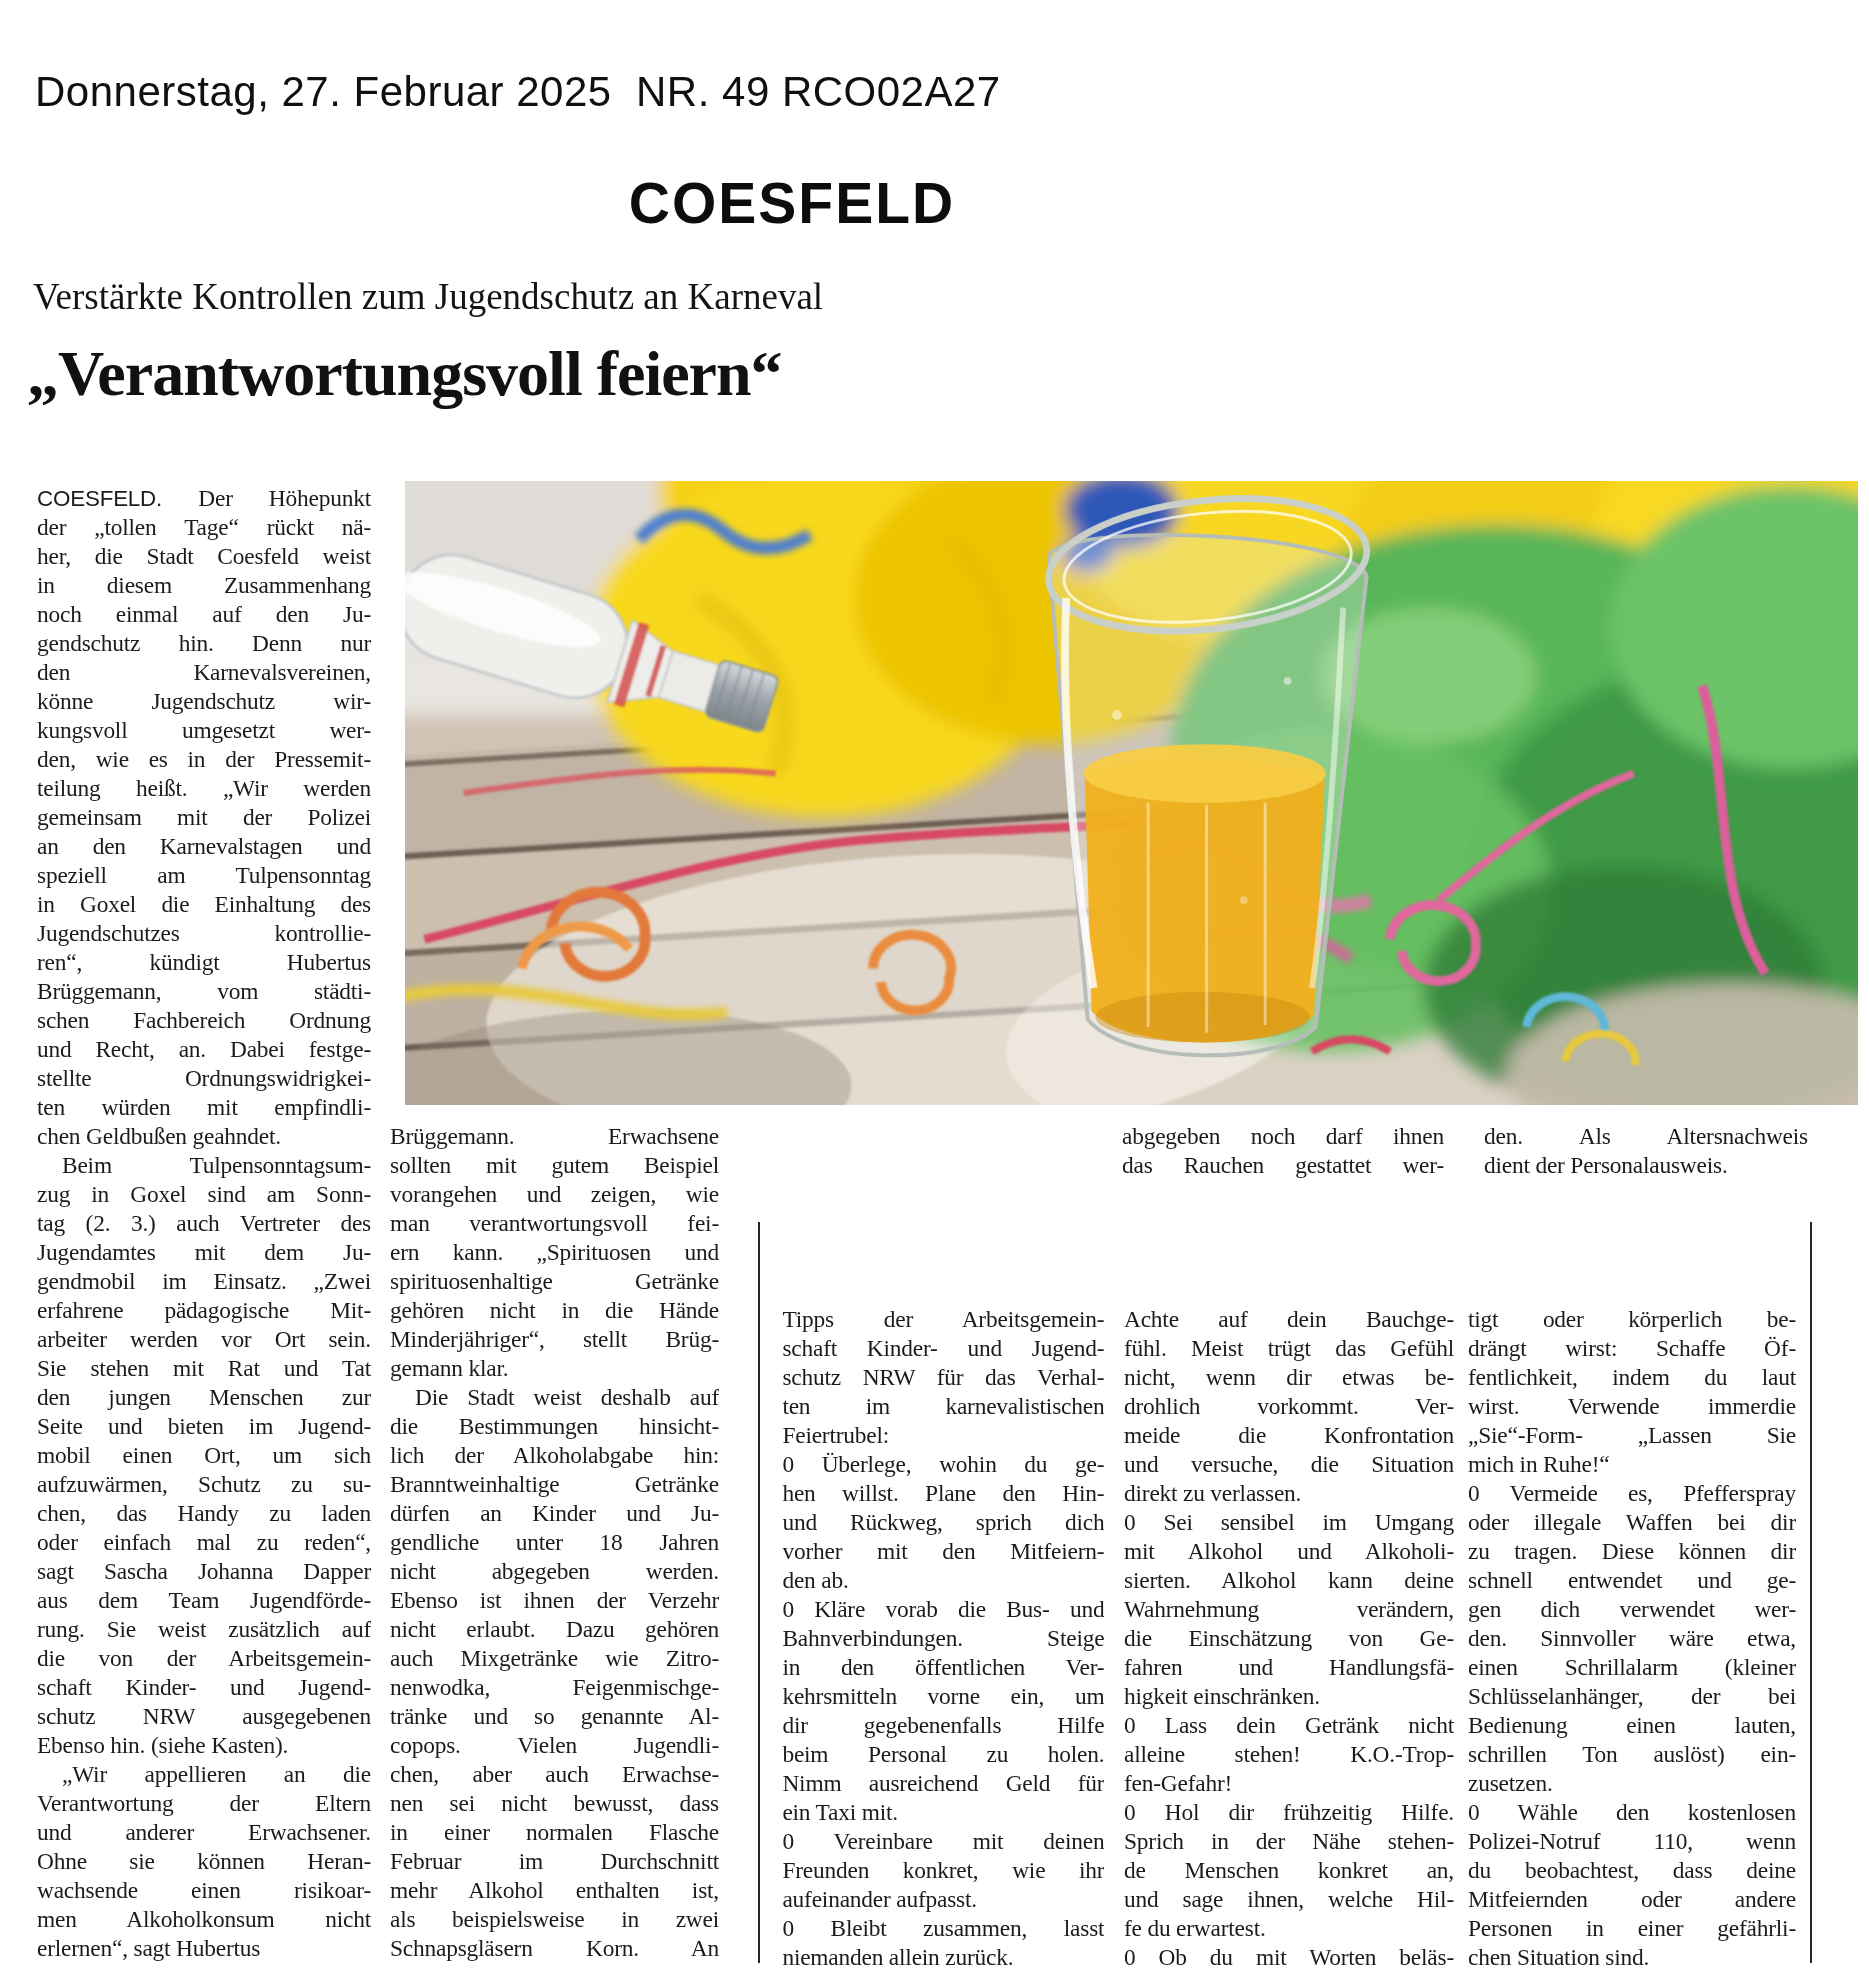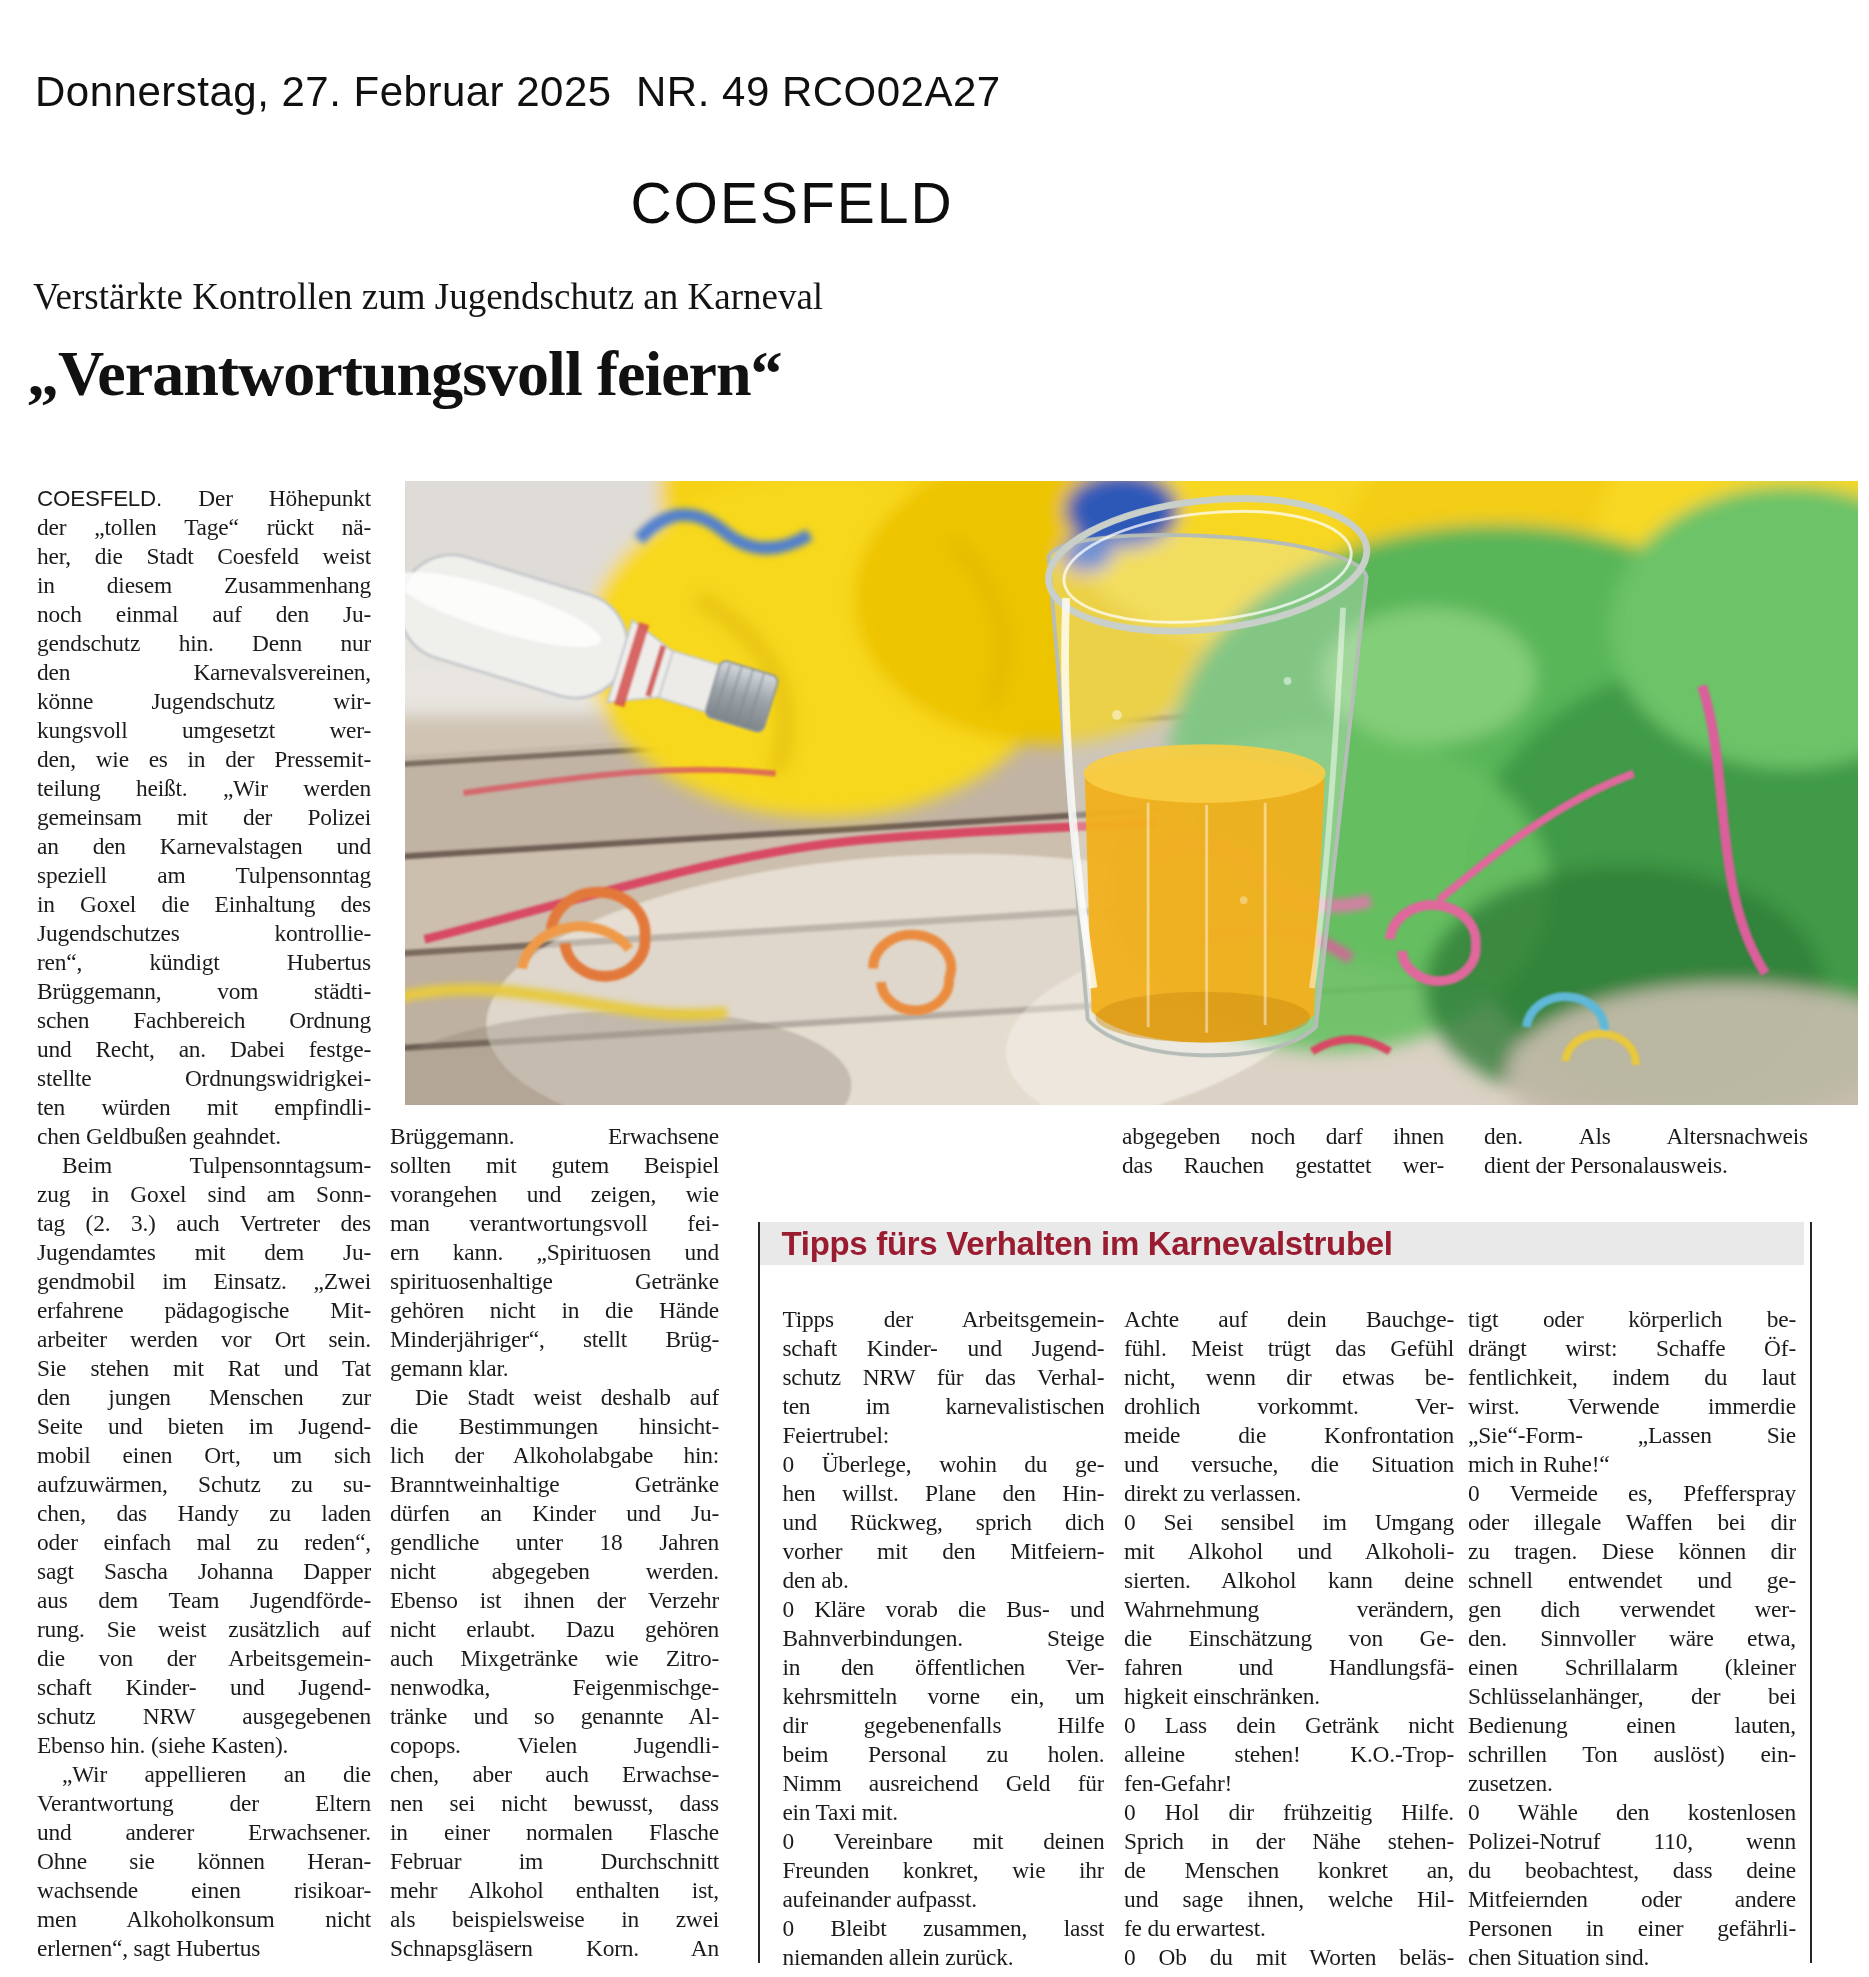--- a/index.html
+++ b/index.html
@@ -2,21 +2,21 @@
 <html><head>
 <meta charset="utf-8">
 <style>
   *{box-sizing:border-box;margin:0;padding:0}
   html,body{background:#fff}
   .page{position:relative;width:1870px;height:1978px;background:#ffffff;overflow:hidden;
         font-family:"Liberation Serif",serif;color:#1b1b1b}
   .dateline{position:absolute;left:35px;top:68px;font-family:"Liberation Sans",sans-serif;
         font-weight:400;font-size:42px;letter-spacing:0.5px;color:#101010;white-space:pre}
   .section-title{position:absolute;left:792px;top:170px;transform:translateX(-50%);
-        font-family:"Liberation Sans",sans-serif;font-weight:400;font-size:57px;letter-spacing:2px;color:#0d0d0d}
+        font-family:"Liberation Sans",sans-serif;font-weight:700;font-size:57px;letter-spacing:2px;color:#0d0d0d}
   .kicker{position:absolute;left:33px;top:275px;font-size:37px;color:#141414}
   .headline{position:absolute;left:27px;top:337px;font-weight:700;font-size:64px;letter-spacing:-1px;color:#111}
   .photo{position:absolute;left:405px;top:481px;width:1453px;height:624px;overflow:hidden}
   .photo svg{display:block;width:100%;height:100%}
   .col{position:absolute}
   #col1{left:37px;top:484px;width:334px}
   #col2{left:390px;top:1122px;width:329px}
   #col3{left:759px;top:1122px;width:314px}
   #col4{left:1122px;top:1122px;width:322px}
   #col5{left:1484px;top:1122px;width:324px}
@@ -251,23 +251,20 @@
   <div class="col" id="col5">
       <div class="line">den. Als Altersnachweis</div>
       <div class="line nj">dient der Personalausweis.</div>
     </div>
   <div class="col" id="col4">
       <div class="line">abgegeben noch darf ihnen</div>
       <div class="line">das Rauchen gestattet wer-</div>
     </div>
 
   <div id="tipsbox">
-    <div class="tips-bar">
-      <span class="tips-title">Tipps fürs Verhalten im Karnevalstrubel</span>
-    </div>
     <div class="tcol" id="tcol1">
         <div class="line">Tipps der Arbeitsgemein-</div>
         <div class="line">schaft Kinder- und Jugend-</div>
         <div class="line">schutz NRW für das Verhal-</div>
         <div class="line">ten im karnevalistischen</div>
         <div class="line nj">Feiertrubel:</div>
         <div class="line">0 Überlege, wohin du ge-</div>
         <div class="line">hen willst. Plane den Hin-</div>
         <div class="line">und Rückweg, sprich dich</div>
         <div class="line">vorher mit den Mitfeiern-</div>

